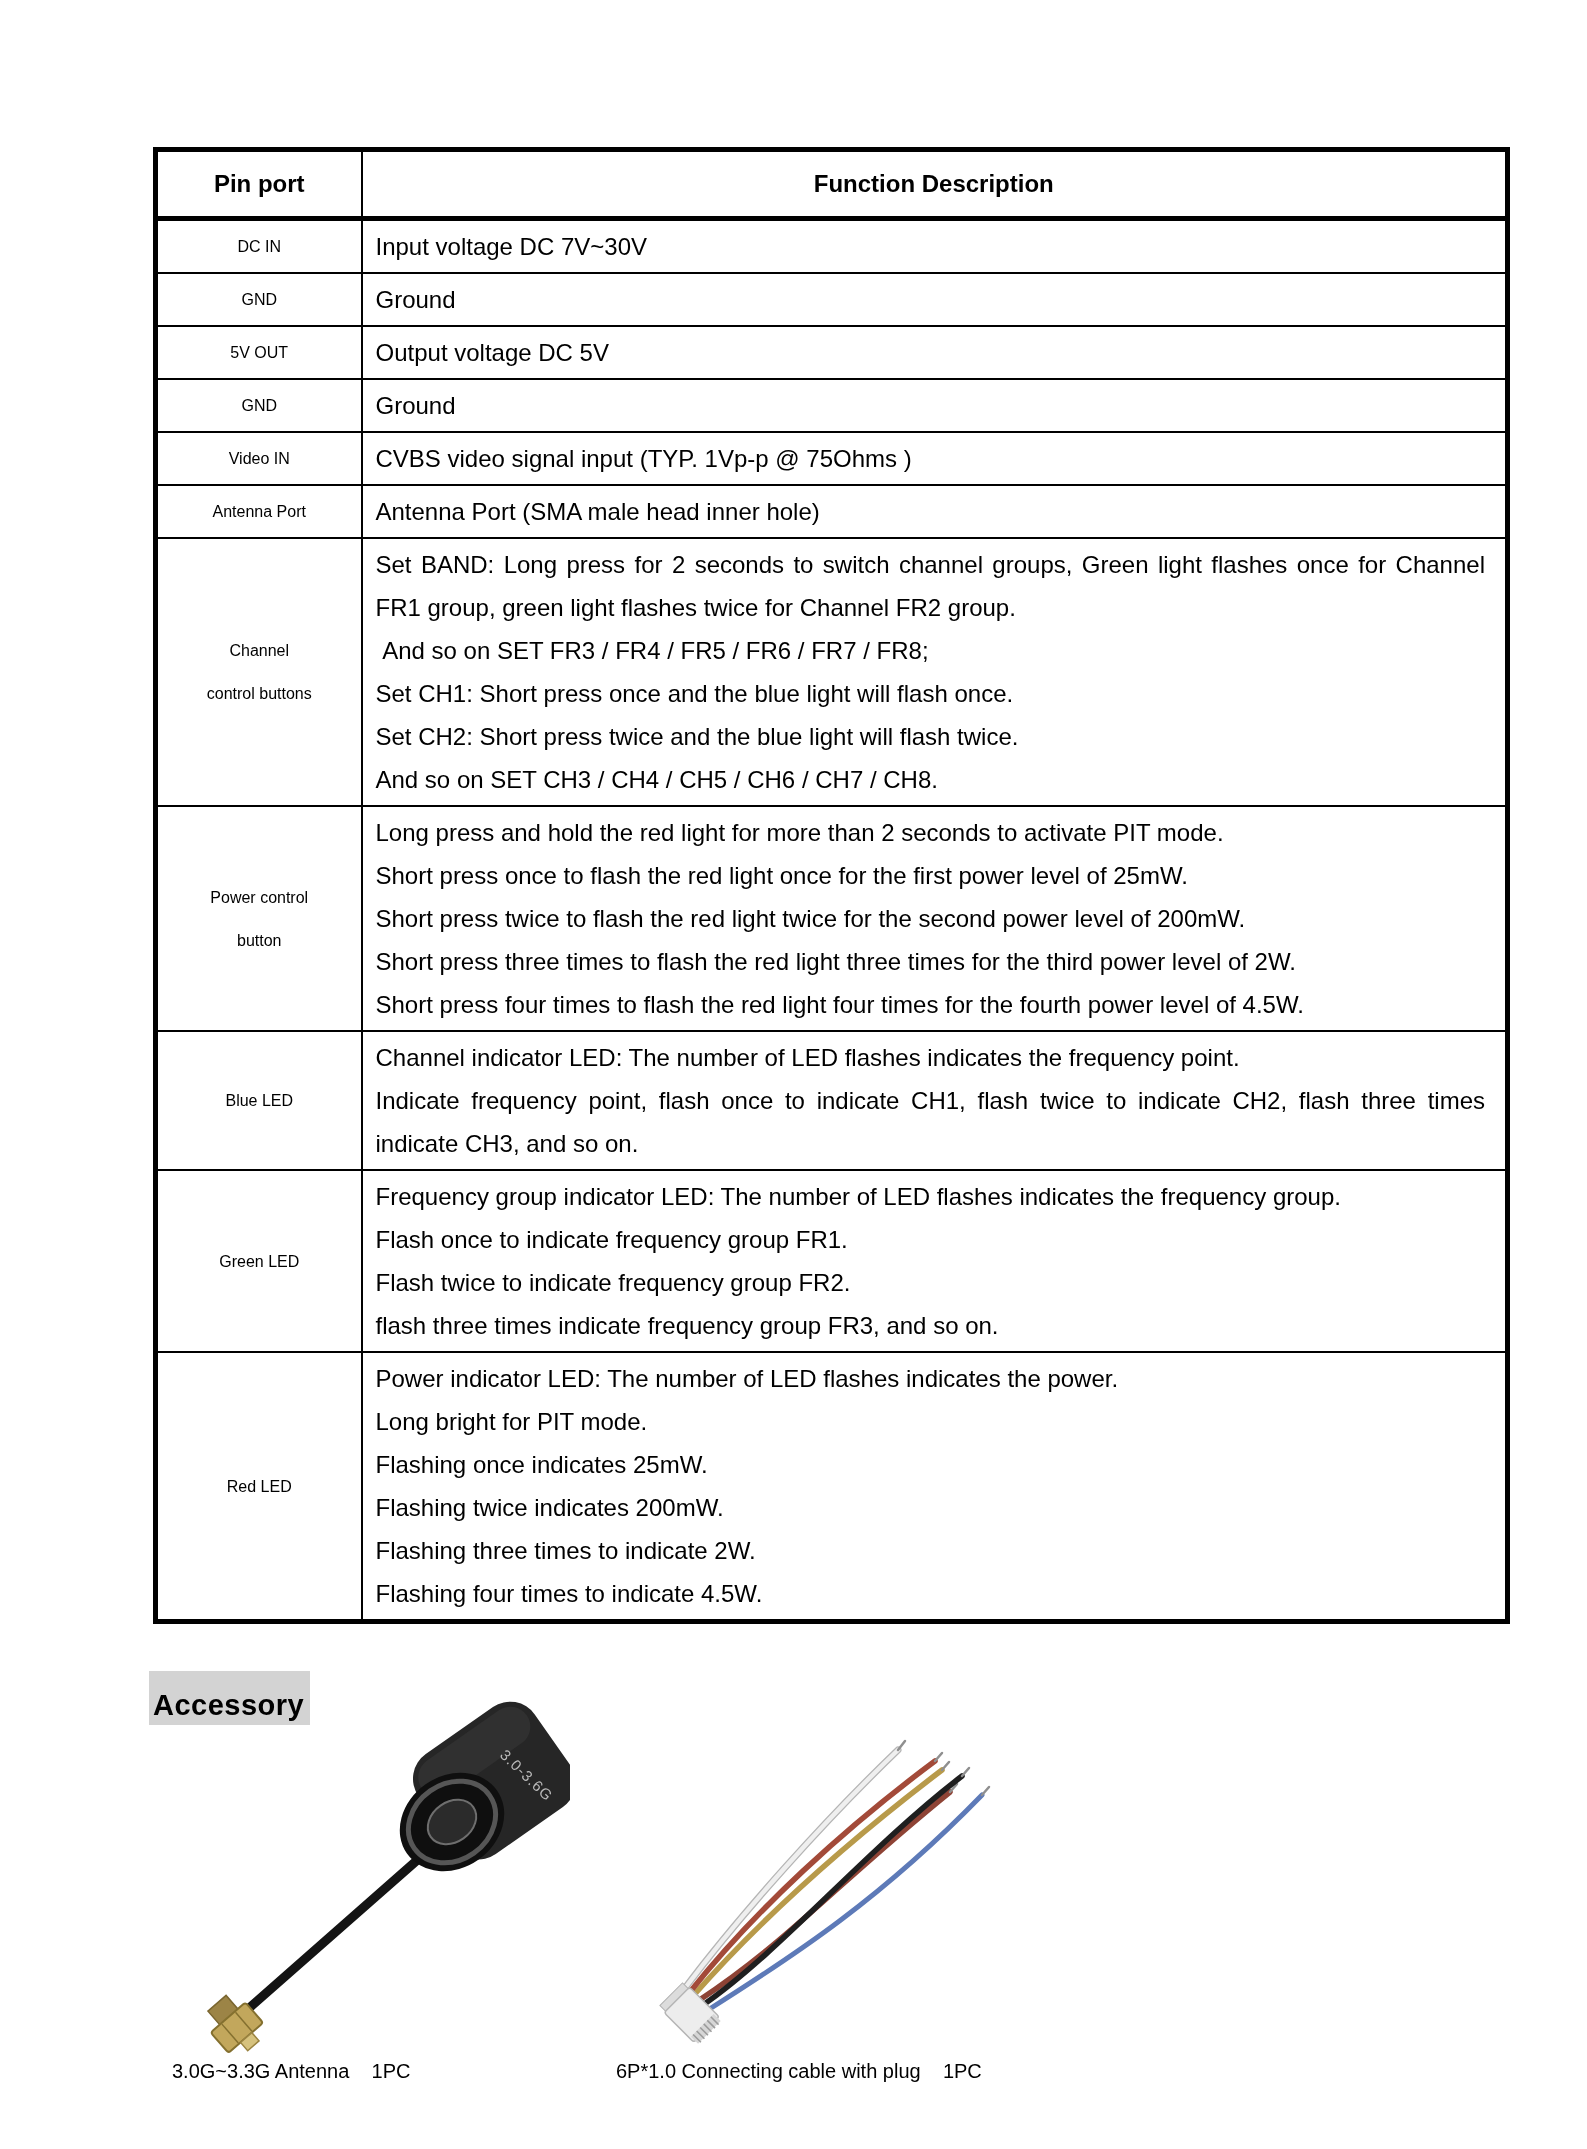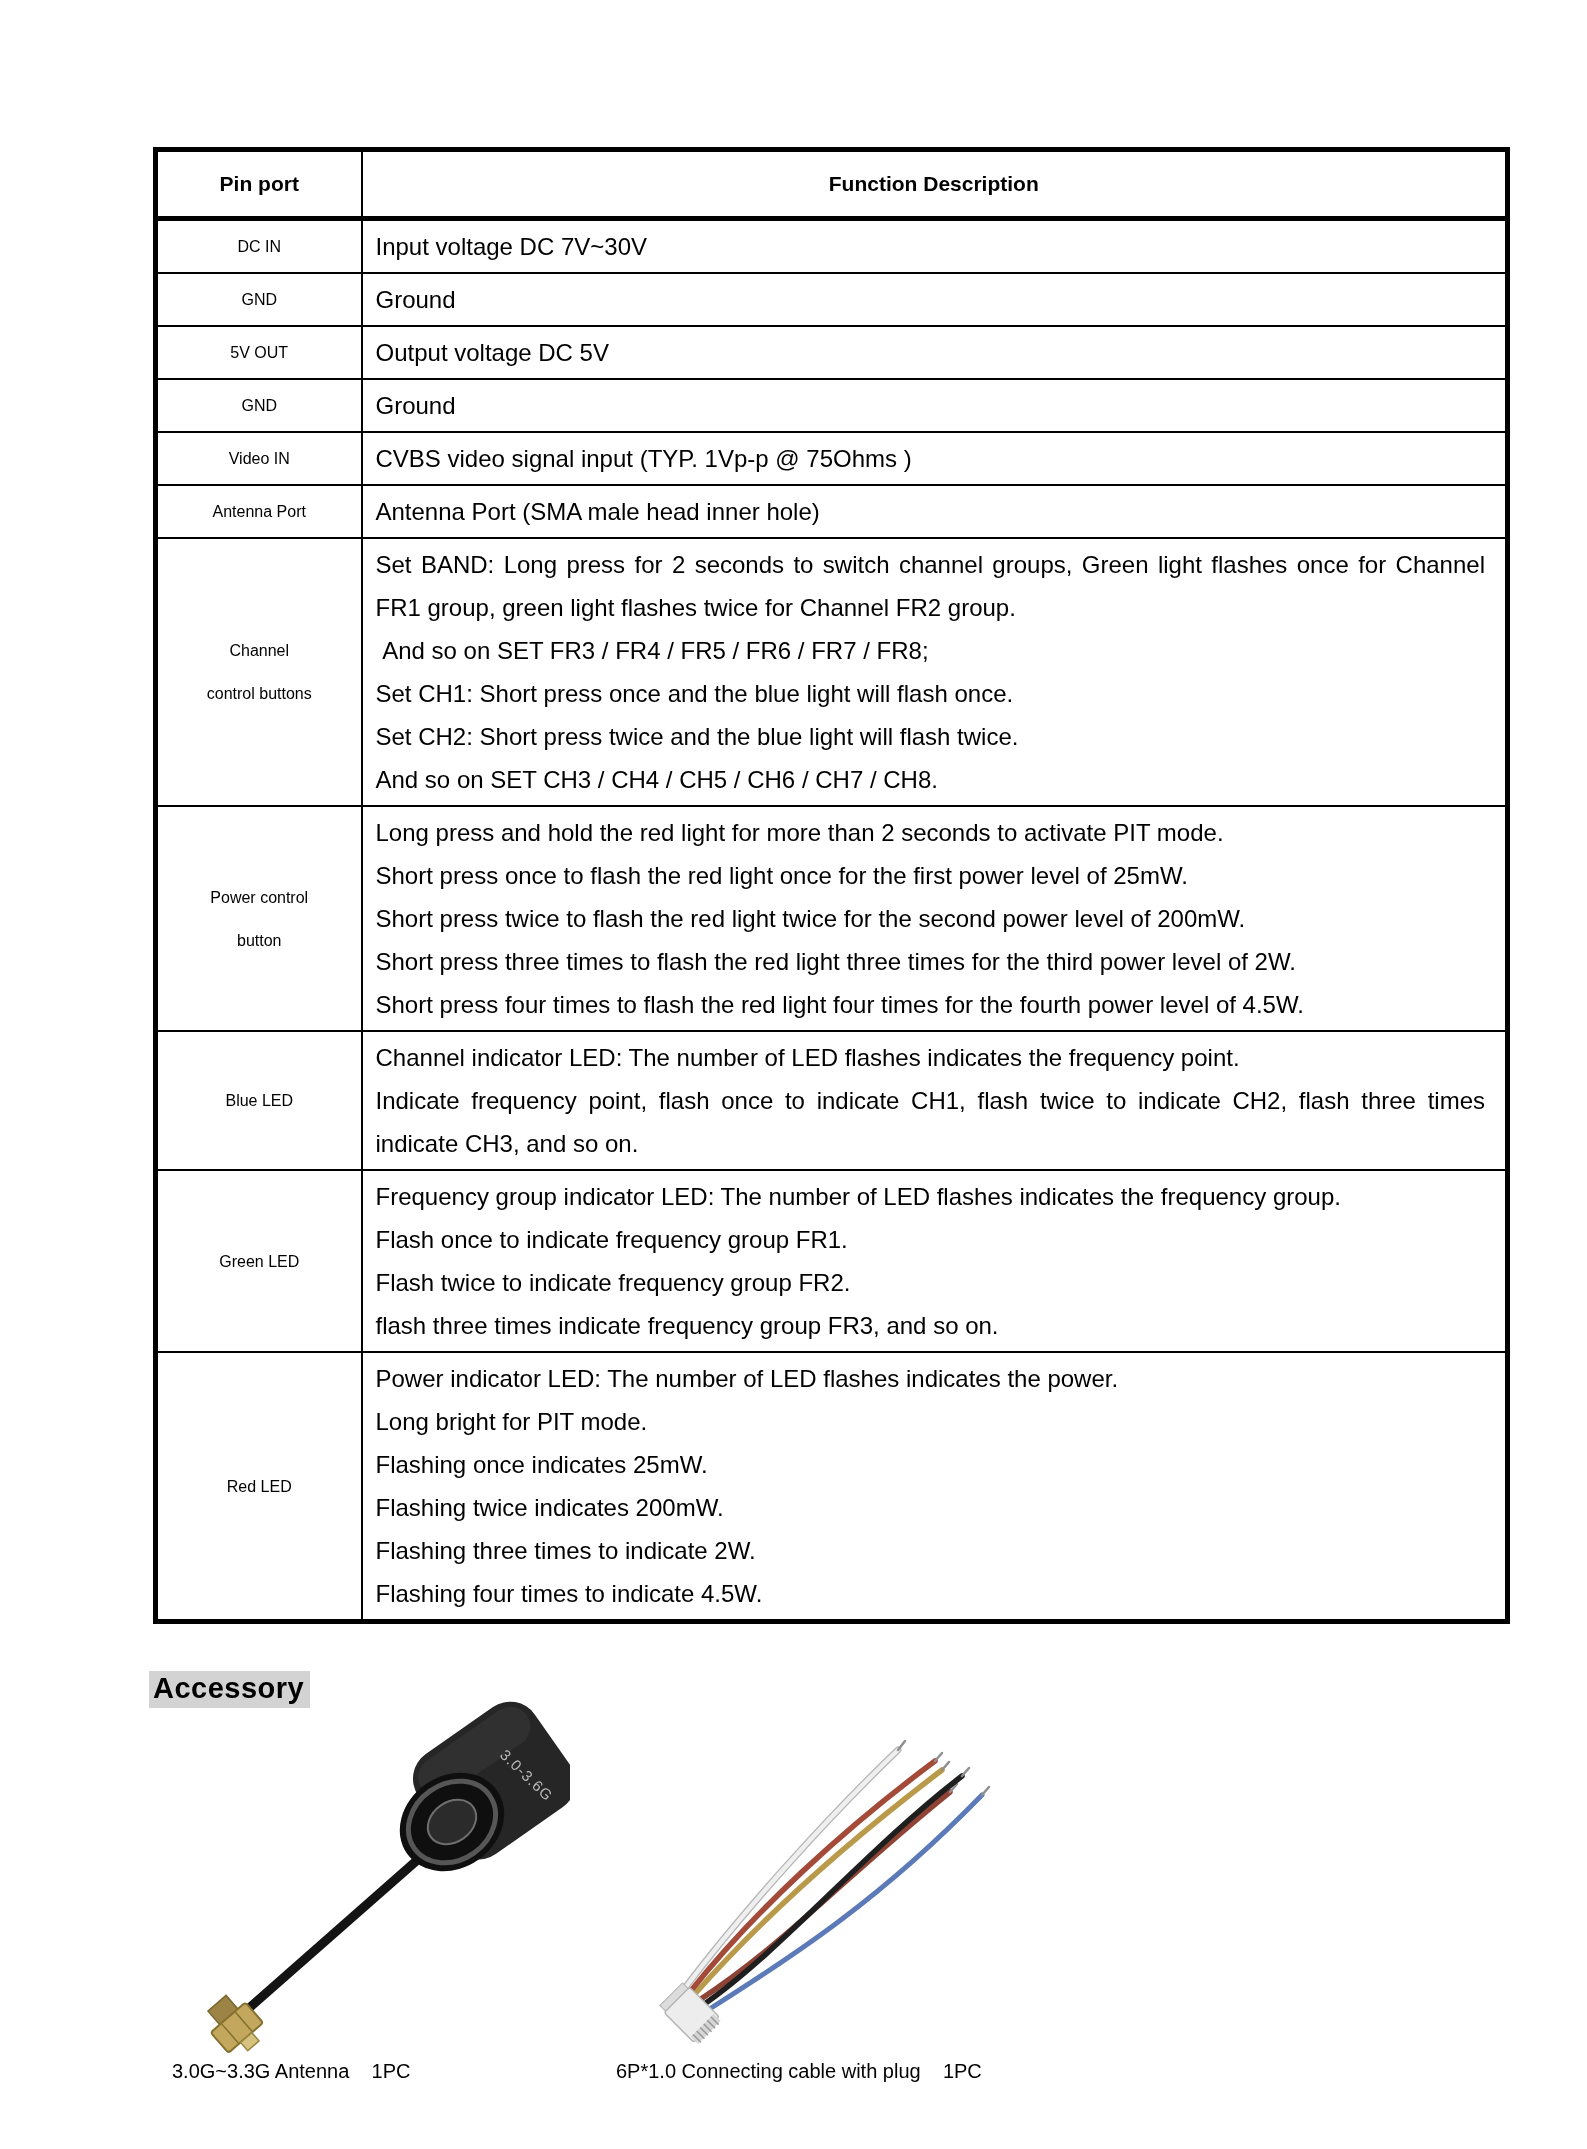--- a/index.html
+++ b/index.html
@@ -17,21 +17,21 @@
   table.spec {
     position:absolute; left:153px; top:147px;
     width:1352px;
     border-collapse:collapse; table-layout:fixed;
     background:#fff;
     border:5px solid #000;
   }
   table.spec th, table.spec td { border:2px solid #000; }
   table.spec thead th {
     height:62px;
-    font-size:21px; font-weight:bold;
+    font-size:24px; font-weight:bold;
     text-align:center; vertical-align:middle;
     border-bottom:5px solid #000;
   }
   col.c-pin  { width:206px; }
   col.c-desc { width:1146px; }
   td.pin {
     text-align:center; vertical-align:middle;
     font-size:16px; line-height:43px;
     padding:0 6px;
     white-space:pre-line;
@@ -42,21 +42,21 @@
     padding:4px 20px 4px 13px;
   }
   td.desc p { margin:0; line-height:43px; white-space:pre-wrap; }
   td.desc p.j { white-space:normal; text-align:justify; }
 
   
   .acc-heading {
     position:absolute; left:149px; top:1671px;
     font-size:29px; font-weight:bold;
     background:#d3d3d3;
-    padding:1px 6px 3px 4px;
+    padding:18px 6px 3px 4px;
     letter-spacing:0.5px;
   }
   .caption {
     position:absolute; top:2060px;
     font-size:20px; white-space:pre;
   }
   .caption.left  { left:172px; }
   .caption.right { left:616px; }
 
   svg.art { position:absolute; }

